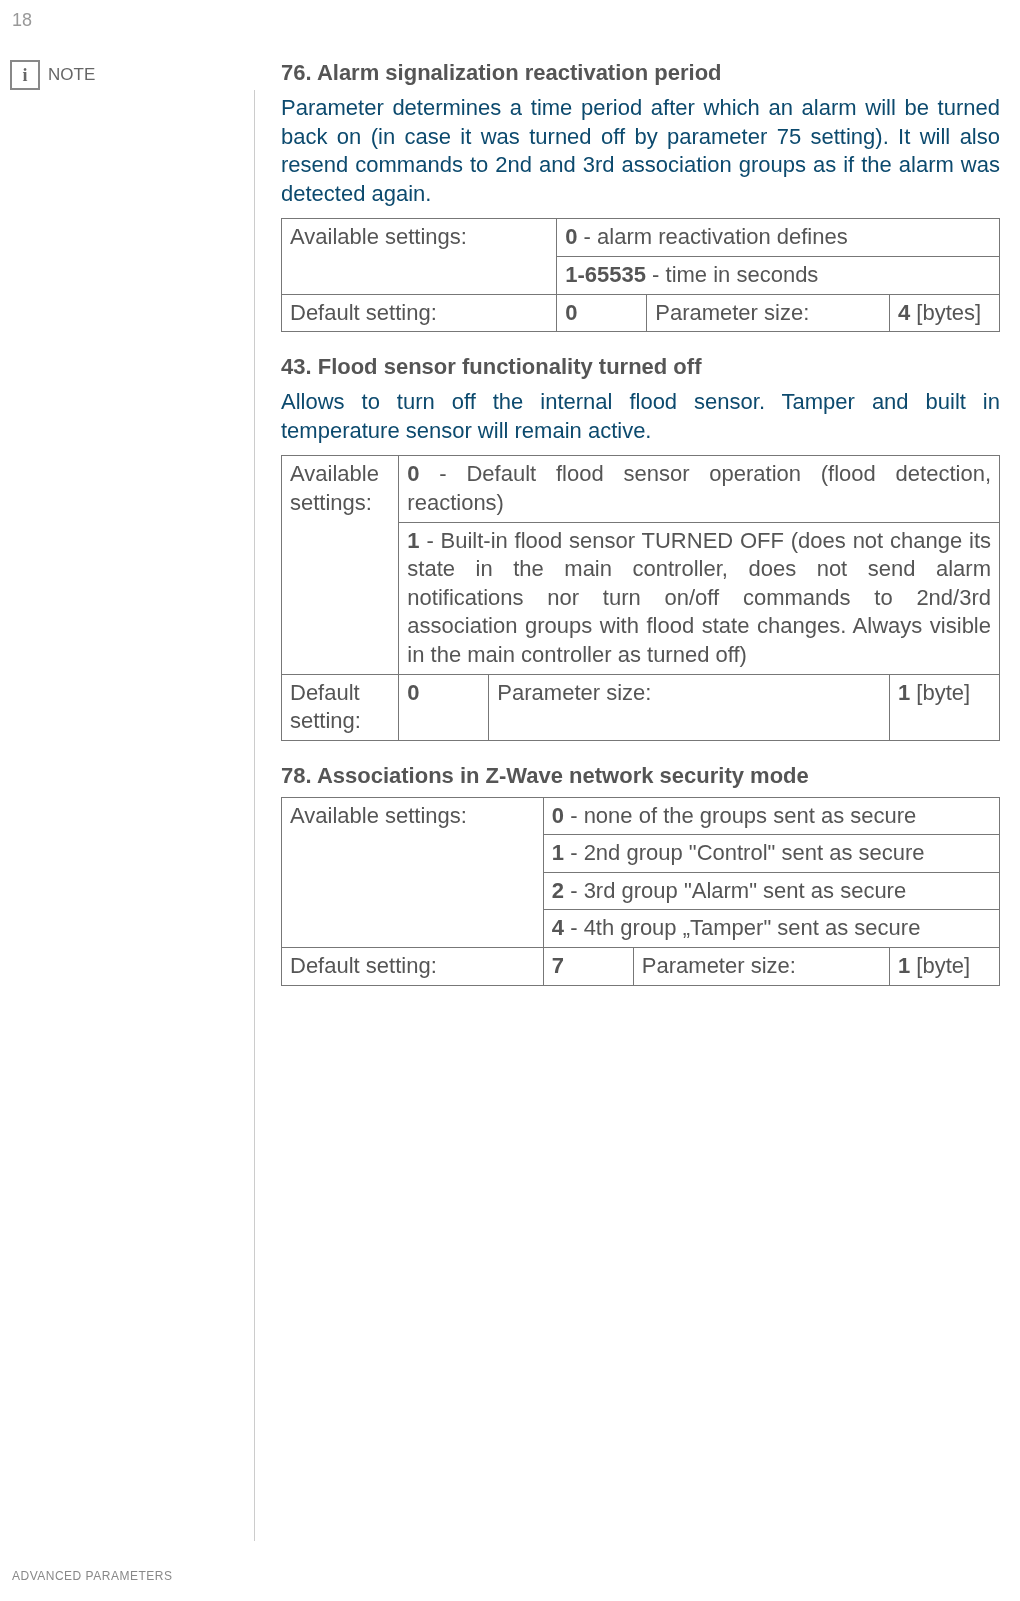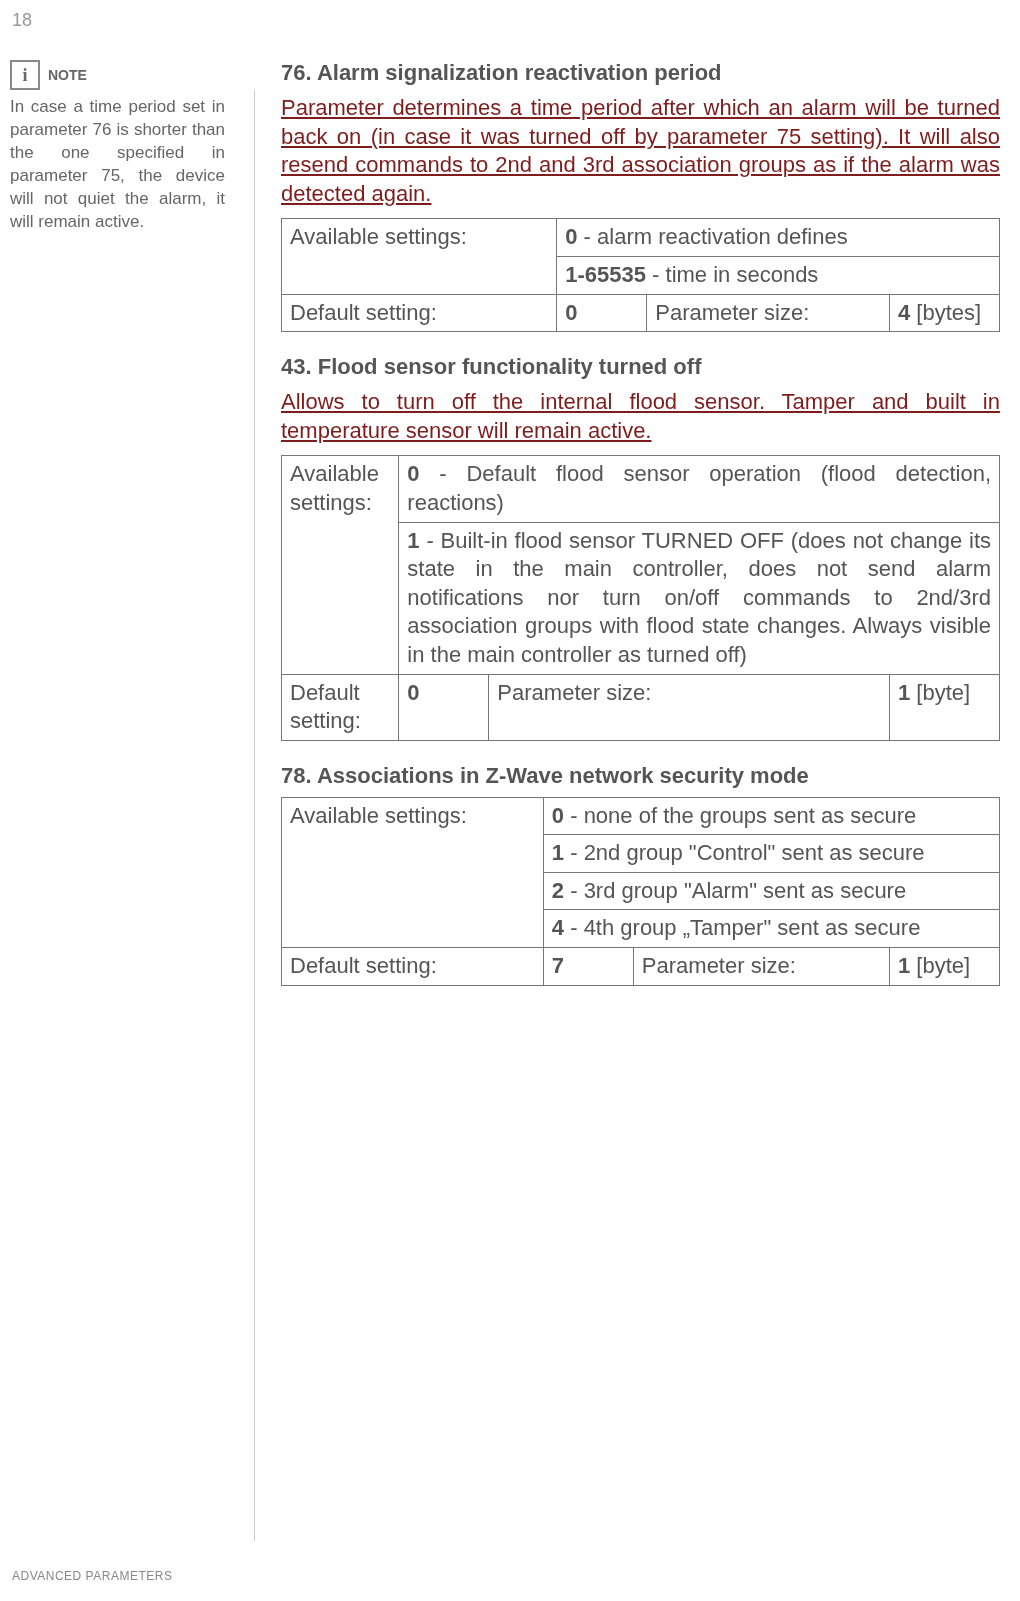--- a/index.html
+++ b/index.html
@@ -39,22 +39,22 @@
     border: 2px solid #888;
     display: flex;
     align-items: center;
     justify-content: center;
     font-weight: bold;
     font-size: 18px;
     font-family: Georgia, serif;
     color: #666;
   }
   .note-label {
-    font-weight: bold;
-    font-size: 14px;
+    font-weight: normal;
+    font-size: 17px;
     color: #666;
     text-align: center;
   }
   .note-text {
     font-size: 17px;
     line-height: 1.35;
     color: #666;
     text-align: justify;
   }
   .main {
@@ -64,24 +64,23 @@
   .section { margin-bottom: 22px; }
   .heading {
     font-weight: bold;
     font-size: 22px;
     color: #555;
     margin-bottom: 8px;
   }
   .body-text {
     font-size: 22px;
     line-height: 1.3;
-    color: #7f1d1d;
+    color: #0c4a6e;
     text-align: justify;
     margin-bottom: 10px;
-    text-decoration: underline;
   }
   table {
     border-collapse: collapse;
     width: 100%;
     font-size: 22px;
     color: #555;
     padding-left: 24px;
   }
   td {
     border: 1.5px solid #777;
@@ -112,21 +111,20 @@
 <body>
 
 <div class="page-number">18</div>
 
 <div class="layout">
   <aside class="sidebar">
     <div class="note-box">
       <div class="note-icon">i</div>
       <div class="note-label">NOTE</div>
     </div>
-    <div class="note-text">In case a time period set in parameter 76 is shorter than the one specified in parameter 75, the device will not quiet the alarm, it will remain active.</div>
   </aside>
 
   <main class="main">
 
     <div class="section">
       <div class="heading">76. Alarm signalization reactivation period</div>
       <div class="body-text">Parameter determines a time period after which an alarm will be turned back on (in case it was turned off by parameter 75 setting). It will also resend commands to 2nd and 3rd association groups as if the alarm was detected again.</div>
       <table>
         <tbody>
             <tr>

